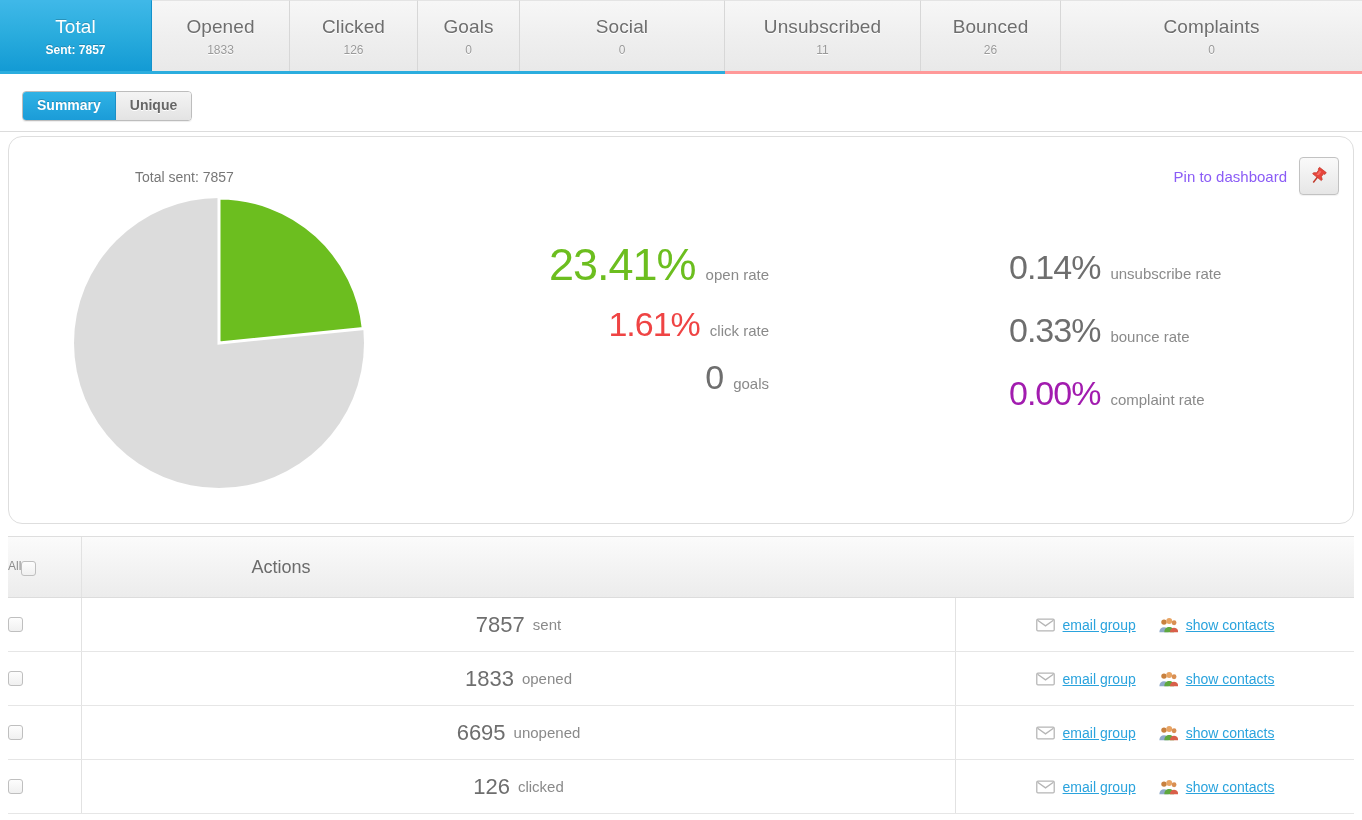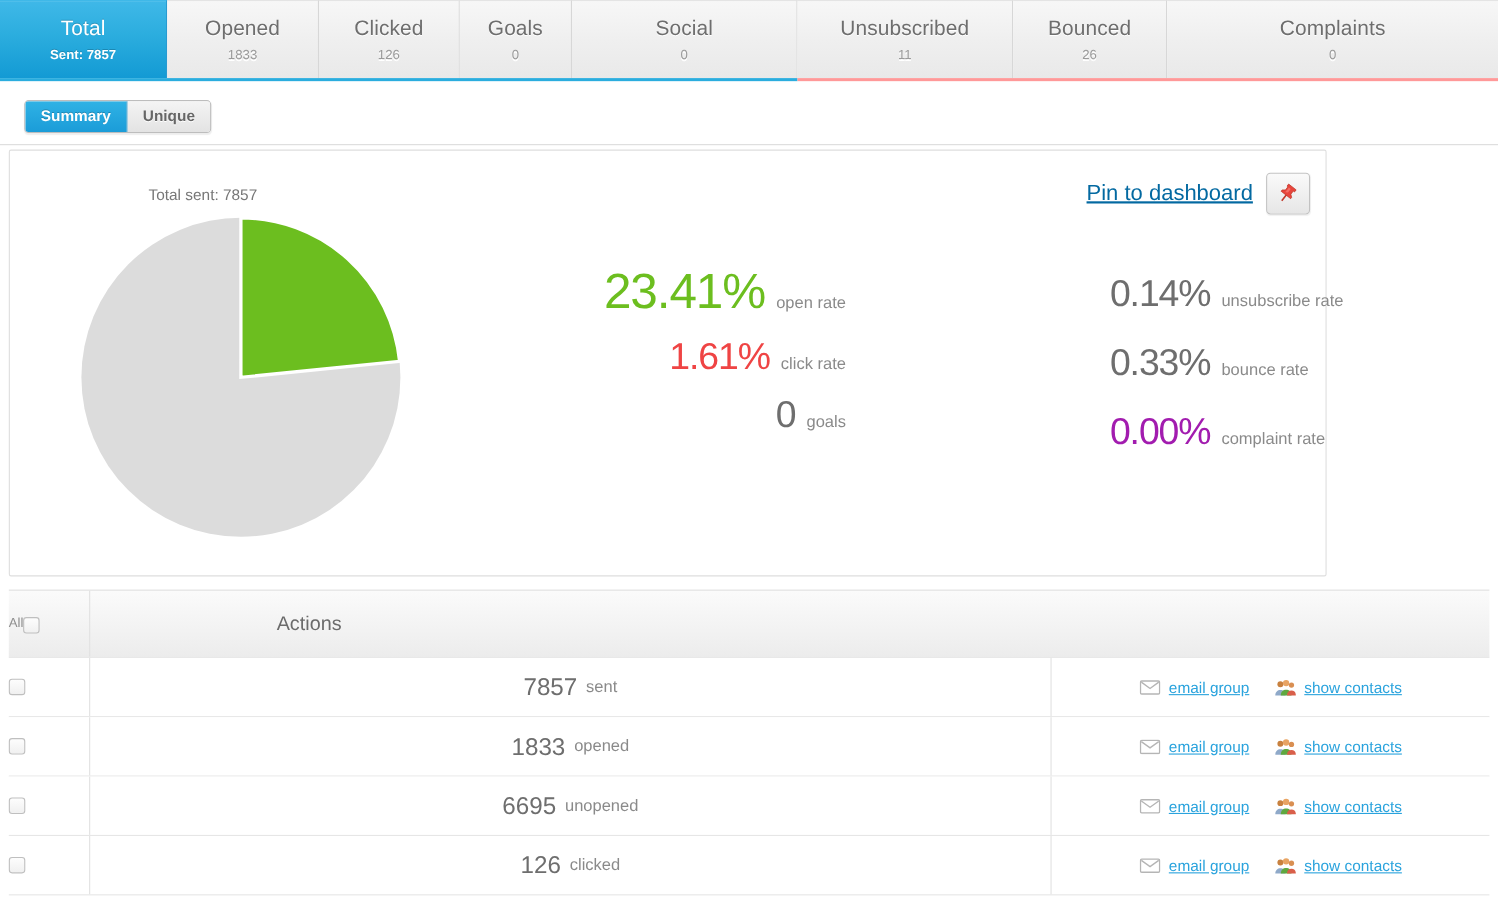--- a/index.html
+++ b/index.html
@@ -66,27 +66,27 @@
     color: #fff; text-shadow: 0 -1px 0 rgba(0,0,0,.22);
     border-right: 1px solid #1b8fc6;
   }
   .toggle-btn.off {
     background: linear-gradient(to bottom, #f4f4f4 0%, #e3e3e3 100%);
     color: #666; text-shadow: 0 1px 0 #fff;
   }
 
   
   .panel {
-    position: absolute; top: 136px; left: 8px; width: 1198px; height: 388px;
-    background: #fff; border: 1px solid #dedede; border-radius: 2px;
+    position: absolute; top: 136px; left: 8px; width: 1346px; height: 388px;
+    background: #fff; border: 1px solid #dedede; border-radius: 14px;
   }
 
   .pin-wrap { position: absolute; right: 14px; top: 20px; display: flex; align-items: center; gap: 12px; }
   .pin-link {
-    font-size: 20px; color: #0369a1; text-decoration: underline; cursor: pointer;
+    font-size: 15px; color: #8b5cf6; cursor: pointer;
     line-height: 19px;
   }
   .pin-btn {
     width: 40px; height: 38px; border: 1px solid #c2c2c2; border-radius: 4px;
     background: linear-gradient(to bottom, #fafafa 0%, #e6e6e6 100%);
     display: flex; align-items: center; justify-content: center; cursor: pointer;
     box-shadow: 0 1px 1px rgba(0,0,0,.06);
   }
 
   .total-sent {

